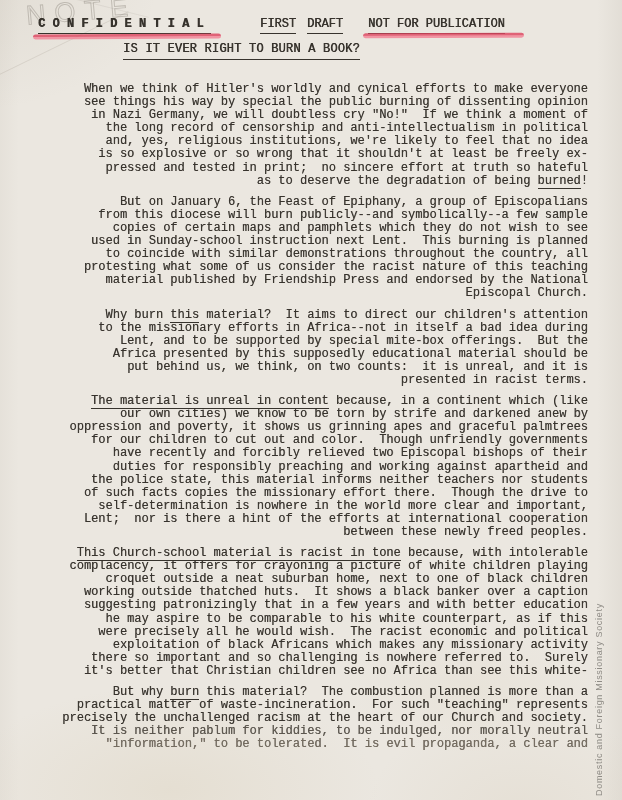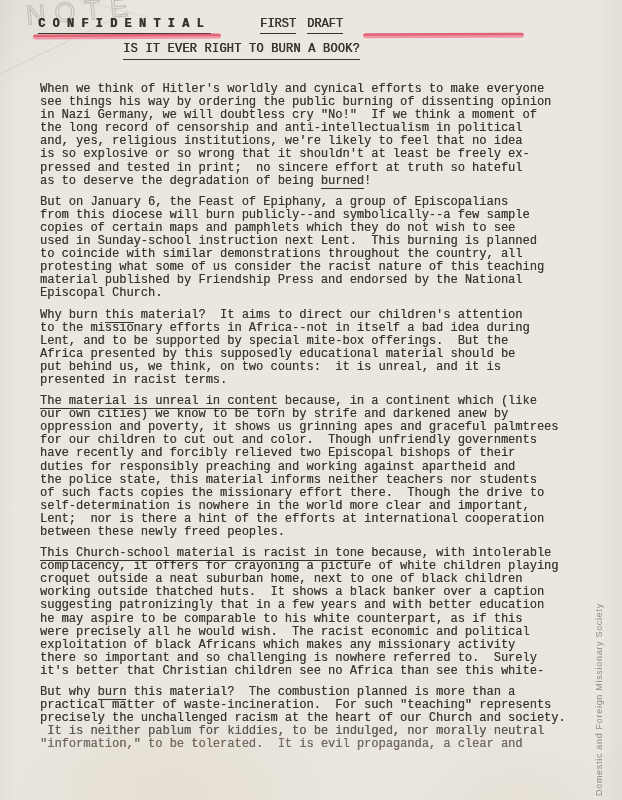--- a/index.html
+++ b/index.html
@@ -41,21 +41,21 @@
   .r2{left:363px;top:16px;width:161px;transform:rotate(-.2deg);}
   .title{
     position:absolute;left:123px;top:42px;font-size:12px;
     border-bottom:1.6px solid currentColor;padding-bottom:3px;
     text-shadow:0.45px 0 0 currentColor;letter-spacing:.2px;text-align:right;
   }
   .body{position:absolute;left:40px;top:83px;width:548px;
     font-size:12px;line-height:13.1px;
     text-shadow:0.28px 0.18px 0 rgba(45,40,34,.55);}
   .para{margin:0 0 8px 0;}
-  .line{white-space:pre;}
+  .line{white-space:pre;text-align:right;}
   .u{border-bottom:1.2px solid currentColor;}
   .dim1{color:#5b564e;filter:blur(.2px);}
   .dim2{color:#746c60;filter:blur(.38px);}
   .side{
     position:absolute;left:604px;bottom:4px;
     transform-origin:0 100%;transform:rotate(-90deg);
     font-family:"Liberation Sans",sans-serif;
     font-size:9px;letter-spacing:.7px;white-space:nowrap;
     color:var(--side-label,#8e8b85);
   }
@@ -68,30 +68,31 @@
   <div class="crease2"></div>
 
   <div class="pencil">NOTE</div>
 
   <div class="header">
     <span class="hw conf">CONFIDENTIAL</span>
     <span class="hfd">
       <span class="hw">FIRST</span>
       <span class="hw">DRAFT</span>
     </span>
+    <span class="hw nfp">NOT FOR PUBLICATION</span>
     <div class="redline r1"></div>
     <div class="redline r2"></div>
   </div>
 
   <div class="title">IS IT EVER RIGHT TO BURN A BOOK?</div>
 
   <div class="body">
       <div class="para">
         <div class="line"><span>When we think of Hitler's worldly and cynical efforts to make everyone</span></div>
-        <div class="line"><span>see things his way by ordering the public burning of dissenting opinion</span></div>
+        <div class="line"><span>see things his way by special the public burning of dissenting opinion</span></div>
         <div class="line"><span>in Nazi Germany, we will doubtless cry "No!"  If we think a moment of</span></div>
         <div class="line"><span>the long record of censorship and anti-intellectualism in political</span></div>
         <div class="line"><span>and, yes, religious institutions, we're likely to feel that no idea</span></div>
         <div class="line"><span>is so explosive or so wrong that it shouldn't at least be freely ex-</span></div>
         <div class="line"><span>pressed and tested in print;  no sincere effort at truth so hateful</span></div>
         <div class="line"><span>as to deserve the degradation of being </span><span class="u">burned</span><span>!</span></div>
       </div>
       <div class="para">
         <div class="line"><span>But on January 6, the Feast of Epiphany, a group of Episcopalians</span></div>
         <div class="line"><span>from this diocese will burn publicly--and symbolically--a few sample</span></div>

